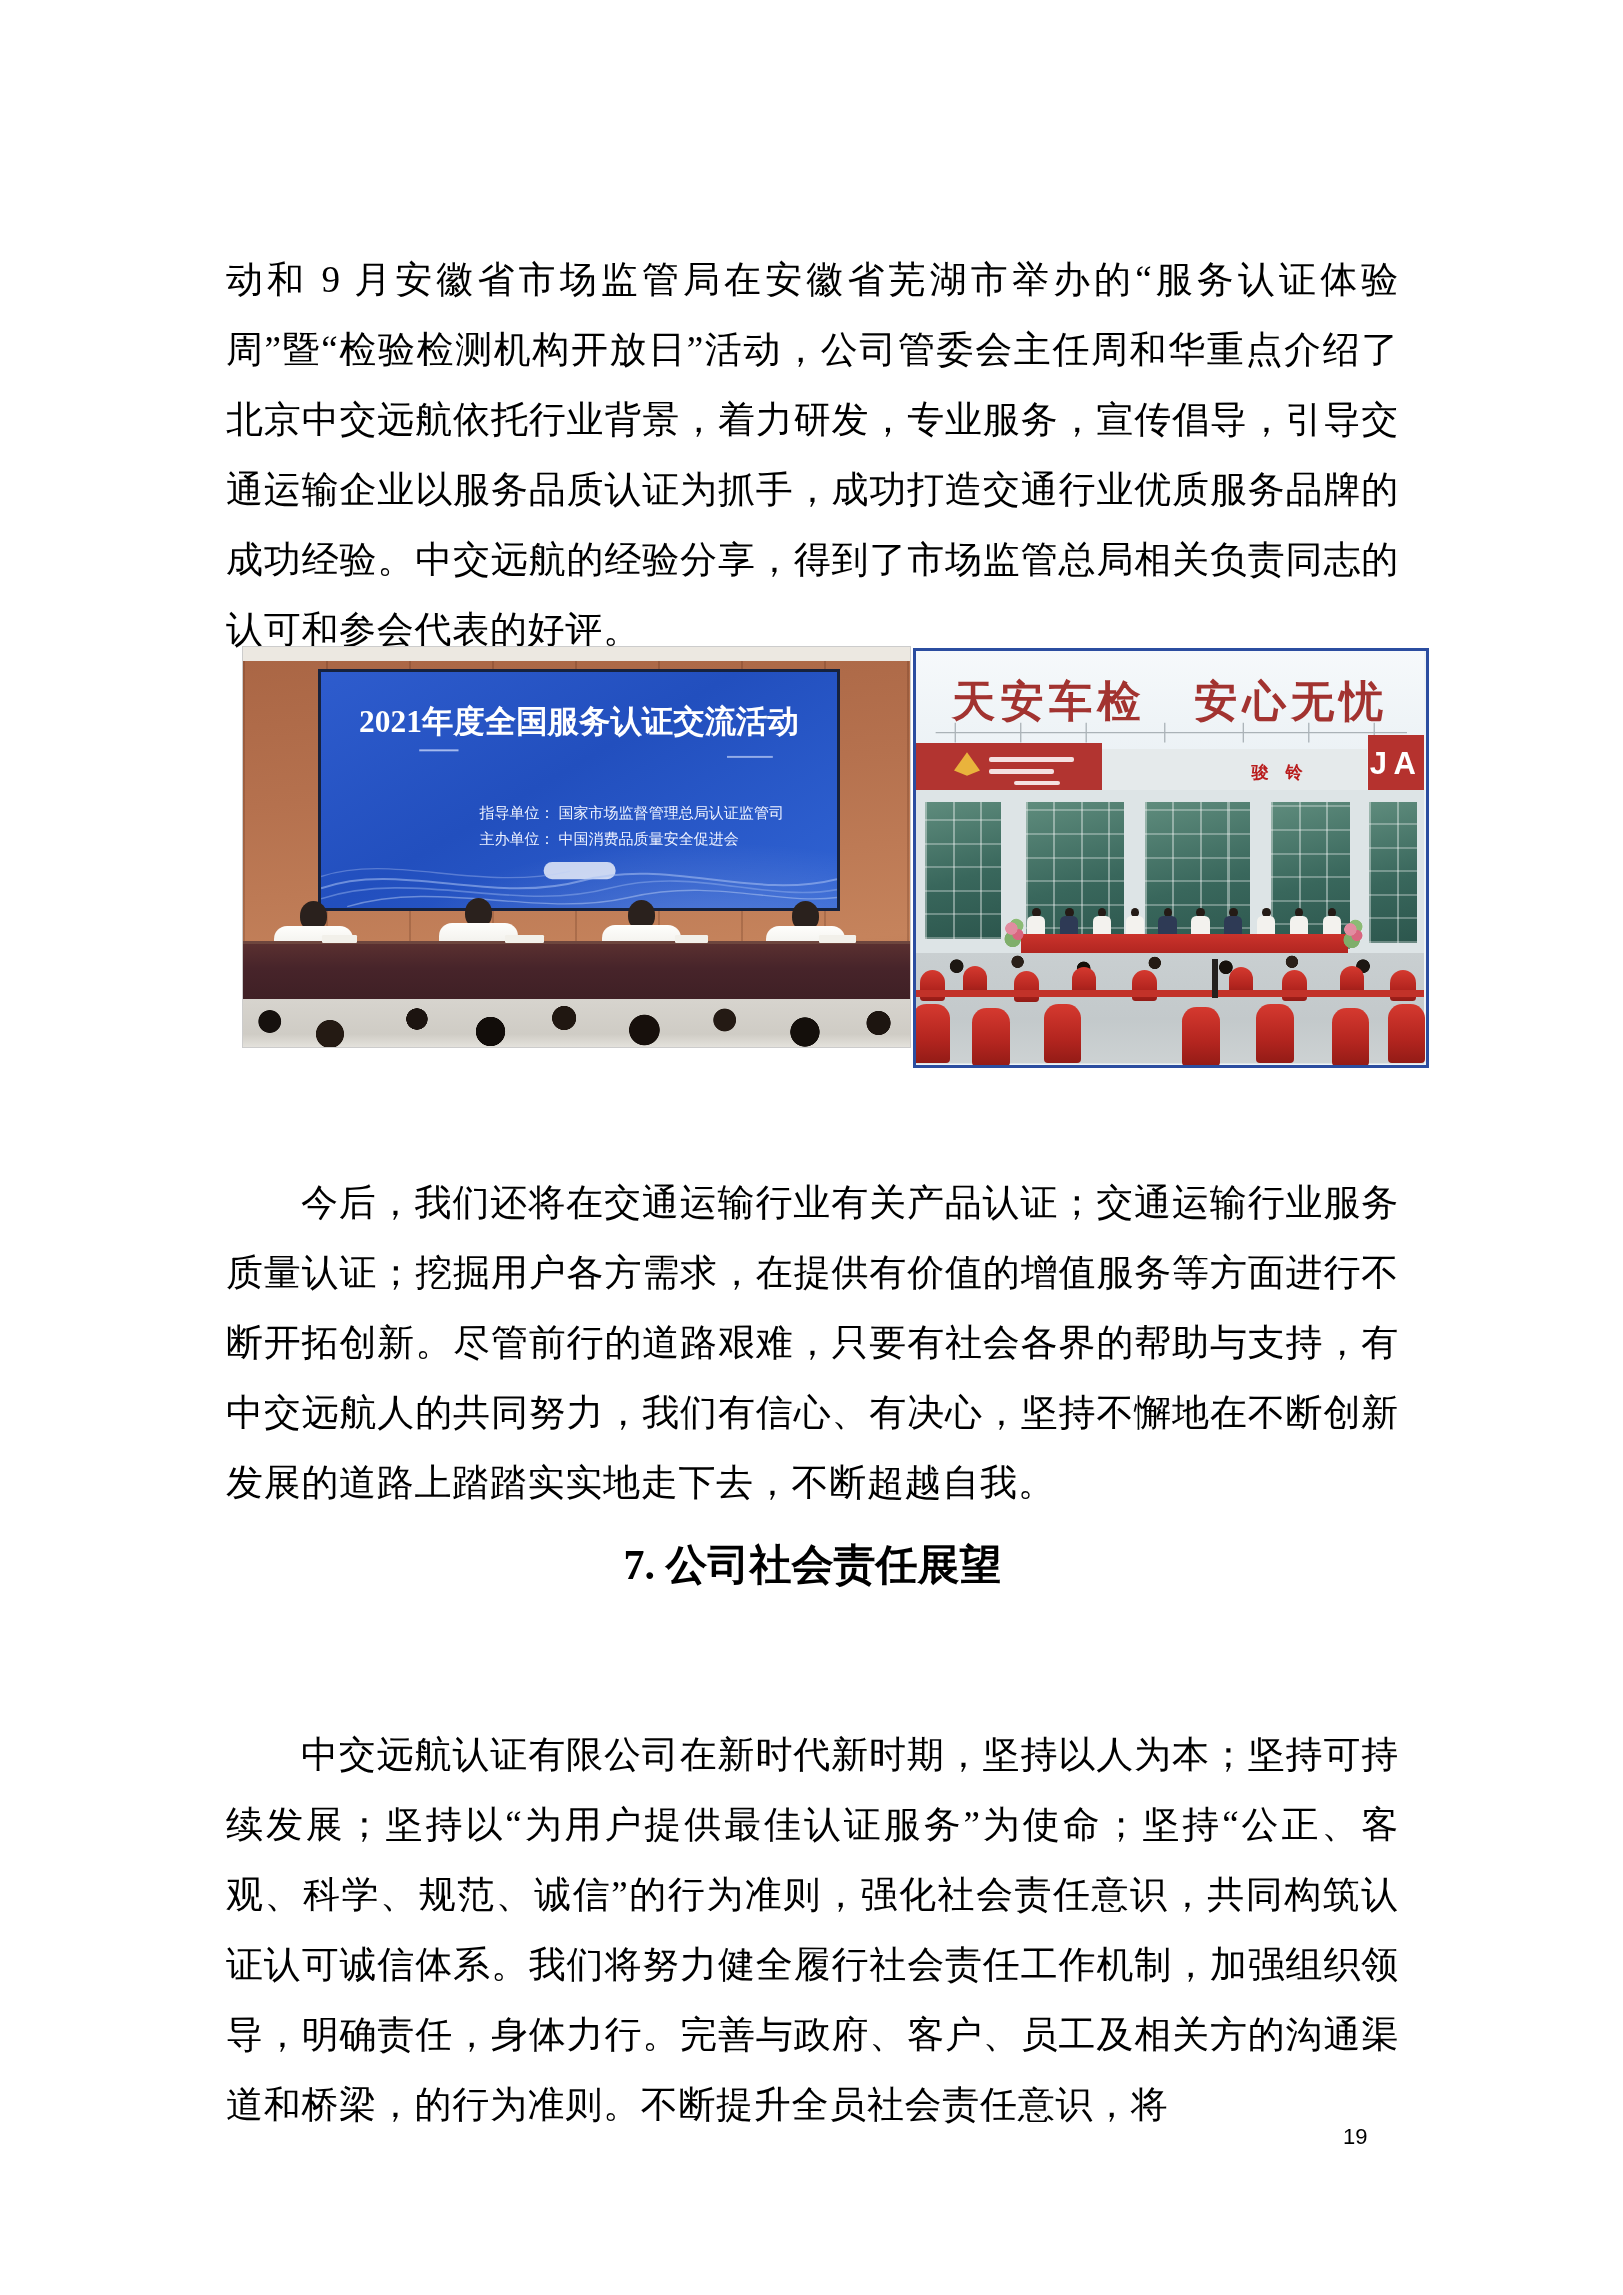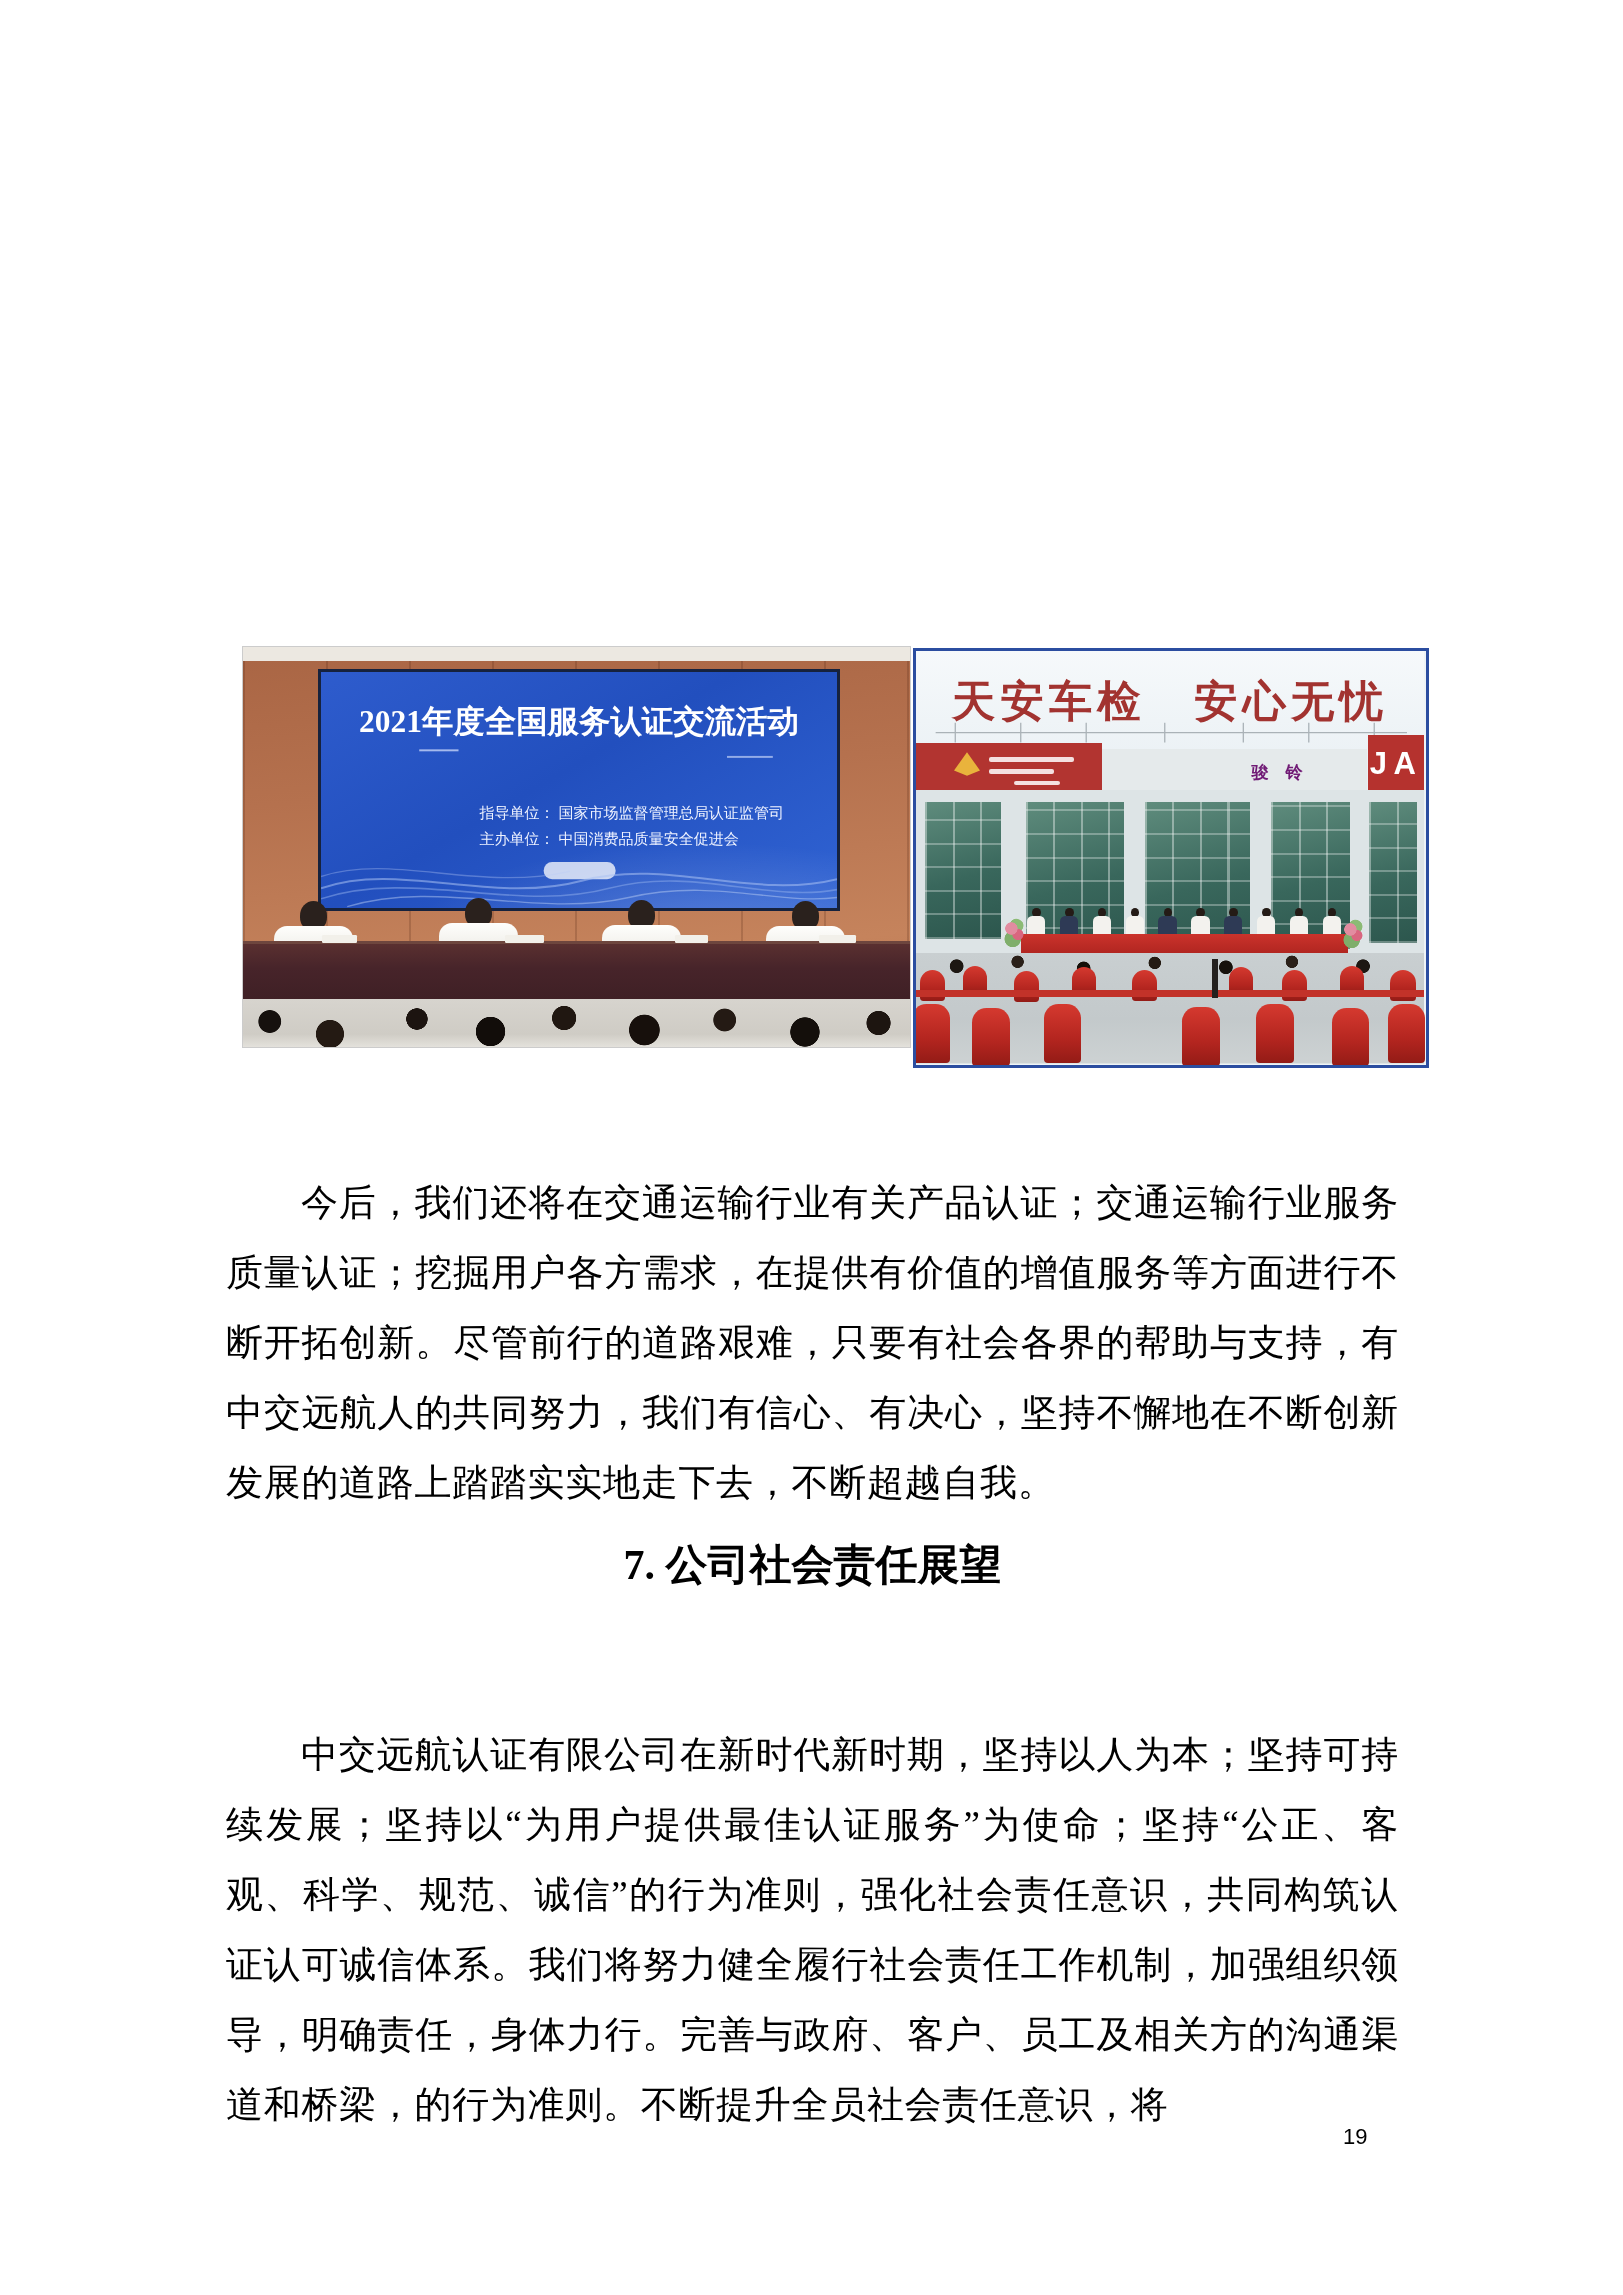--- a/index.html
+++ b/index.html
@@ -55,21 +55,21 @@
   .rp-sky{position:absolute;left:0;top:0;width:508px;height:139px;
         background:linear-gradient(#f6f9fb,#e8eff3);}
   .rp-roof{position:absolute;left:0;top:0;width:508px;height:98px;}
   .rp-sign-left{position:absolute;left:0;top:92px;width:186px;height:52px;background:#b23430;}
   .rp-logo{position:absolute;left:38px;top:9.2px;width:26px;height:23.6px;background:#e9b33c;
         clip-path:polygon(50% 0,100% 78%,50% 100%,0 78%);}
   .rp-bar{position:absolute;background:rgba(255,255,255,.85);height:4.6px;border-radius:2px;}
   .rp-strip{position:absolute;left:0;top:144px;width:186px;height:6.5px;background:#27447f;}
   .rp-parapet{position:absolute;left:186px;top:98px;width:265px;height:41px;background:#e5eaeb;}
   .rp-bname{position:absolute;left:131px;top:11.8px;width:105px;font-size:17px;font-weight:bold;
-        color:#701a75;letter-spacing:17px;font-family:"Liberation Sans",sans-serif;}
+        color:#b91c1c;letter-spacing:17px;font-family:"Liberation Sans",sans-serif;}
   .rp-sign-ja{position:absolute;left:452px;top:84px;width:56px;height:58px;background:#b5322e;
         color:#ffffff;font-family:"Liberation Sans",sans-serif;font-weight:bold;font-size:31px;
         letter-spacing:6.5px;display:flex;align-items:center;justify-content:center;}
   .rp-facade{position:absolute;left:0;top:139px;width:508px;height:274px;background:#dde4e6;}
   .rp-win{position:absolute;
         background:
           repeating-linear-gradient(90deg, rgba(255,255,255,.38) 0 2px, rgba(0,0,0,0) 2px 27.5px),
           repeating-linear-gradient(0deg, rgba(255,255,255,.30) 0 2px, rgba(0,0,0,0) 2px 23.6px),
           linear-gradient(165deg,#5f8c7d 0%,#39675c 55%,#2c564d 100%);}
   .rp-banner{position:absolute;left:108px;top:164px;width:324px;height:128px;
@@ -107,20 +107,21 @@
   .chair{position:absolute;background:linear-gradient(#d5392f 0%,#b3251f 60%,#931b16 100%);
         border-radius:14.4px 14.4px 3.9px 3.9px;}
   .rp-belt{position:absolute;left:0;top:339px;width:508px;height:6.5px;background:#c23229;}
   .rp-post{position:absolute;left:296px;top:308px;width:5.9px;height:39px;background:#23201e;}
 </style>
 </head>
 <body>
 
 <div class="page">
 
+  <p class="para" id="p1" style="top:208px;">动和 9 月安徽省市场监管局在安徽省芜湖市举办的“服务认证体验周”暨“检验检测机构开放日”活动，公司管委会主任周和华重点介绍了北京中交远航依托行业背景，着力研发，专业服务，宣传倡导，引导交通运输企业以服务品质认证为抓手，成功打造交通行业优质服务品牌的成功经验。中交远航的经验分享，得到了市场监管总局相关负责同志的认可和参会代表的好评。</p>
 
   <div class="photo-left">
     <div class="lp-ceiling"></div>
     <div class="lp-screen">
       <svg viewBox="0 0 788 360" preserveAspectRatio="none">
         <text x="394" y="92" font-size="48" font-weight="bold" fill="#ffffff" text-anchor="middle" font-family="Liberation Serif, serif">2021年度全国服务认证交流活动</text>
         <rect x="150" y="118" width="60" height="3" fill="#dce6ff" opacity="0.7"></rect>
         <rect x="620" y="128" width="70" height="3" fill="#dce6ff" opacity="0.6"></rect>
         <text x="242" y="222" font-size="23" fill="#eef2ff" font-family="Liberation Serif, serif">指导单位：  国家市场监督管理总局认证监管司</text>
         <text x="242" y="262" font-size="23" fill="#eef2ff" font-family="Liberation Serif, serif">主办单位：  中国消费品质量安全促进会</text>

